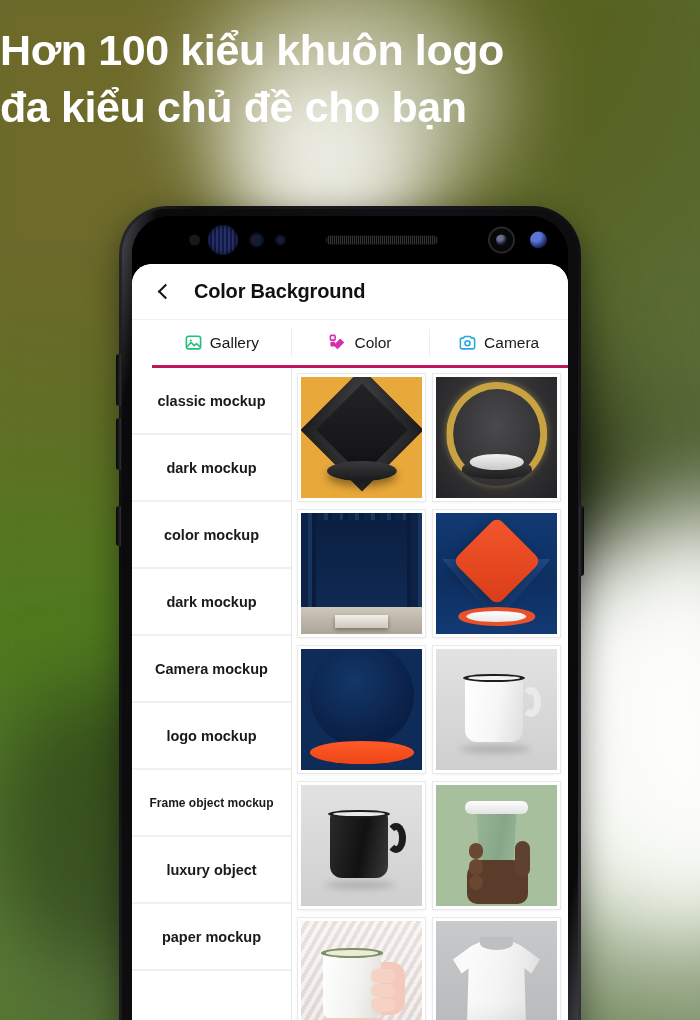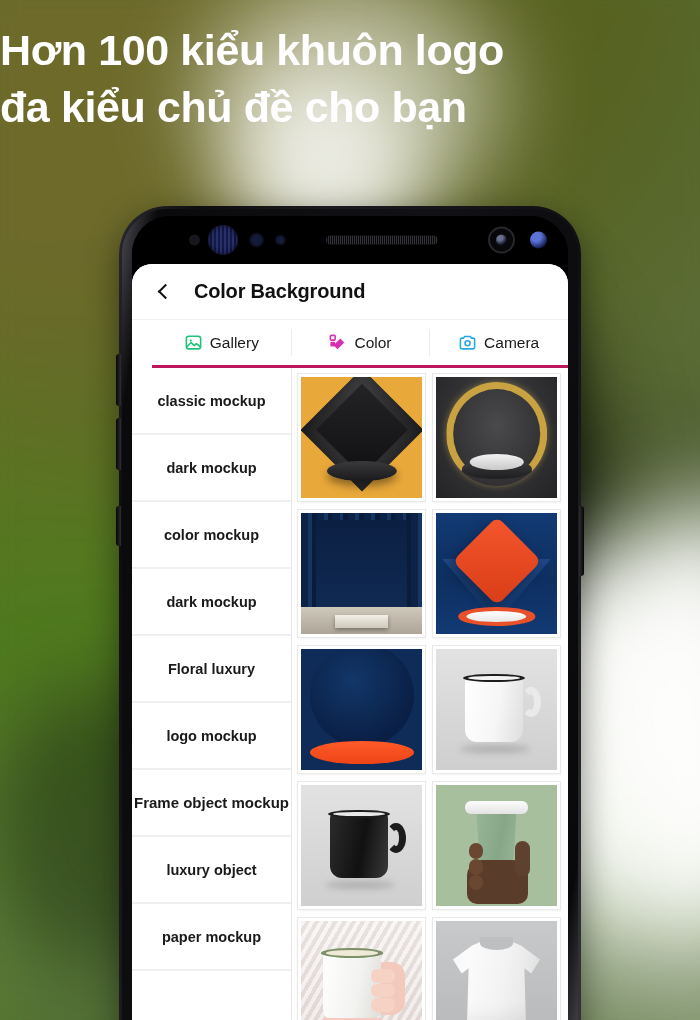--- a/index.html
+++ b/index.html
@@ -197,21 +197,21 @@
     cursor: pointer;
     text-align: center;
     padding: 0 3px;
     white-space: nowrap;
   }
   .cat.active {
     background: #5f1288;
     color: #fff;
     border-bottom-color: #5f1288;
   }
-  .cat.narrow { font-size: 15px; }
+  .cat.narrow { font-size: 12px; }
 
   
   .grid {
     flex: 1;
     background: #fff;
     padding: 6px 8px 0 6px;
     display: grid;
     grid-template-columns: 1fr 1fr;
     gap: 9px 8px;
     align-content: start;
@@ -570,21 +570,21 @@
             <div class="cat">
               <span>dark mockup</span>
             </div>
             <div class="cat">
               <span>color mockup</span>
             </div>
             <div class="cat">
               <span>dark mockup</span>
             </div>
             <div class="cat">
-              <span>Floral luxury</span>
+              <span>Camera mockup</span>
             </div>
             <div class="cat">
               <span>logo mockup</span>
             </div>
             <div class="cat narrow">
               <span>Frame object mockup</span>
             </div>
             <div class="cat">
               <span>luxury object</span>
             </div>

